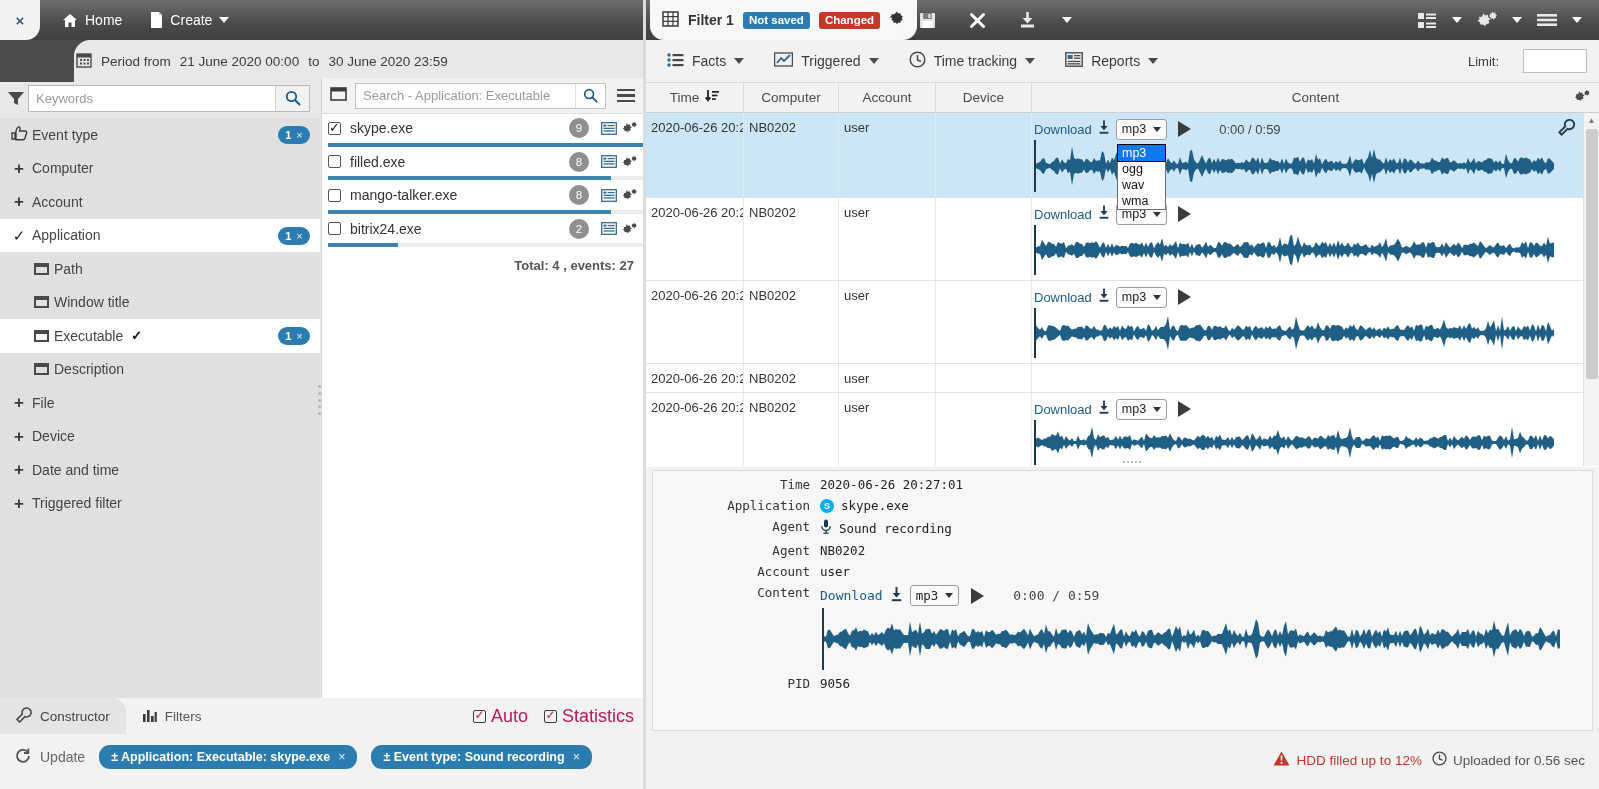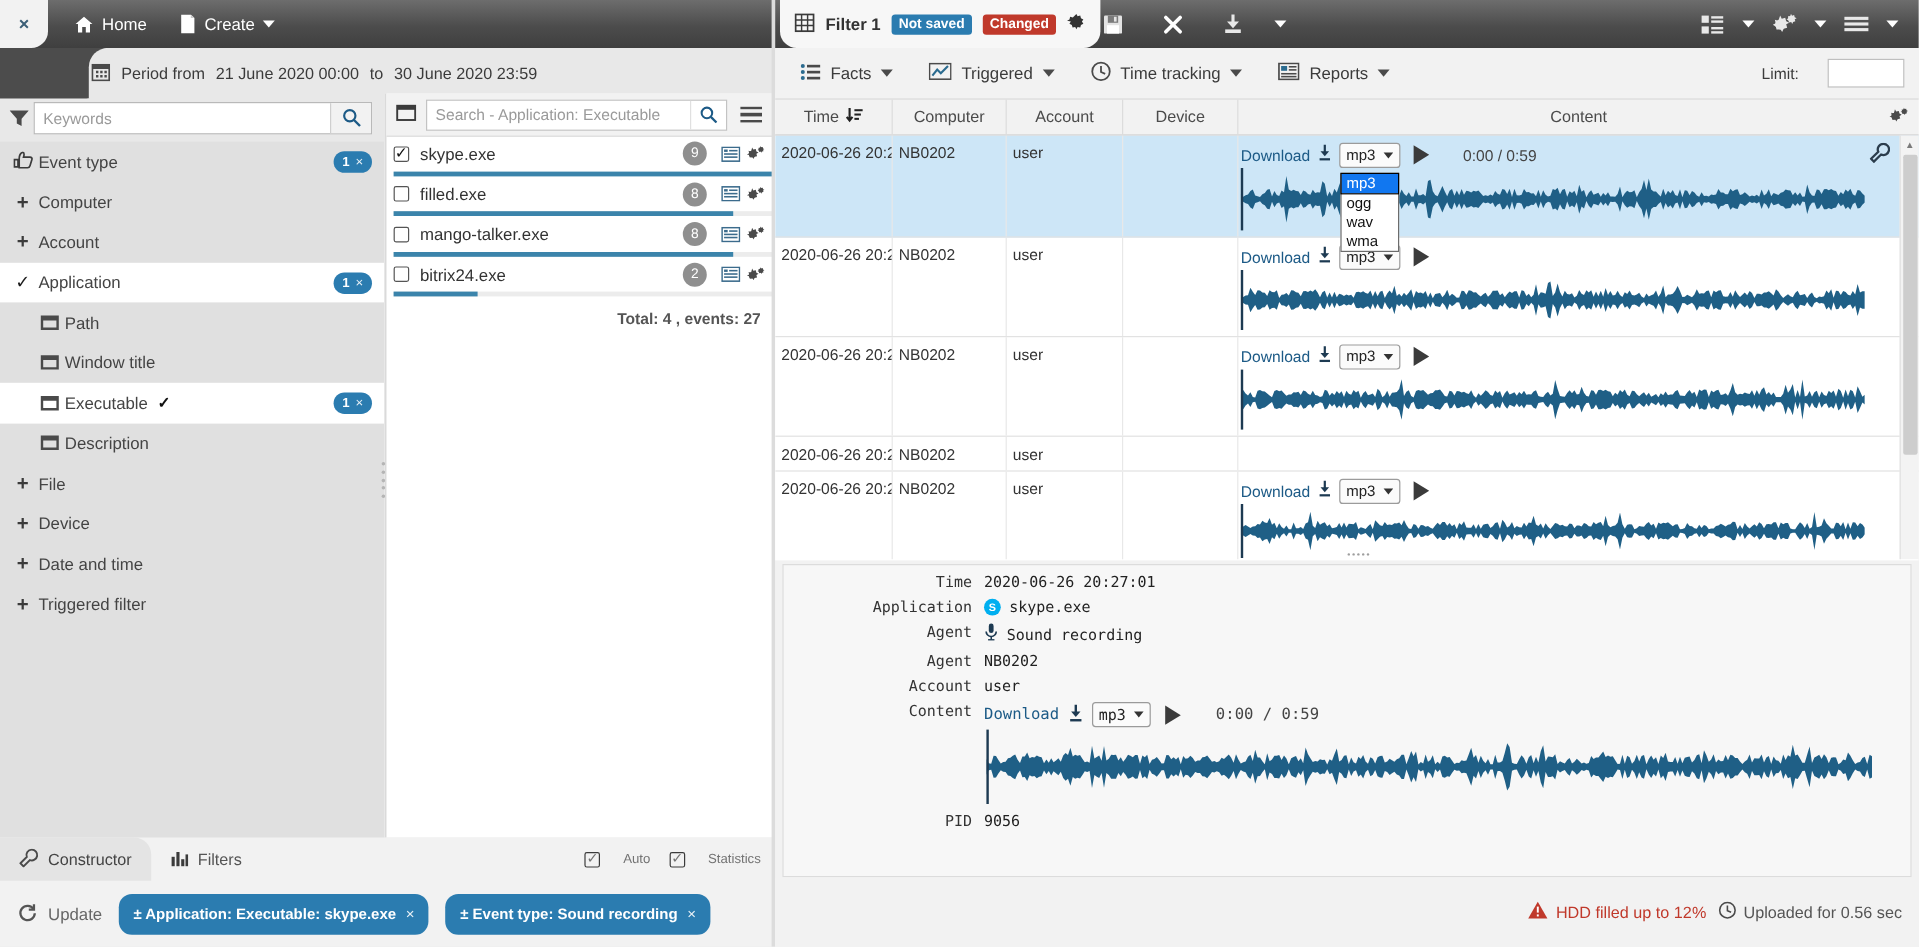--- a/index.html
+++ b/index.html
@@ -147,28 +147,28 @@
   .lbottom {
     position: absolute; left: 0; top: 698px; width: 646px; height: 91px; background: #f2f2f2;
   }
   .ltabs { position: relative; height: 36px; display: flex; align-items: center; }
   .ltab {
     display: flex; align-items: center; gap: 8px; height: 36px; padding: 0 16px;
     font-size: 13.5px; color: #555; cursor: pointer;
   }
   .ltab.active { background: #e4e4e4; border-top-left-radius: 0; border-top-right-radius: 14px; color: #444; }
   .lt-right { position: absolute; right: 12px; top: 0; height: 36px; display: flex; align-items: center; gap: 16px; }
-  .cb-lbl { display: flex; align-items: center; gap: 19px; font-size: 11px; color: #737373; cursor: pointer; }
+  .cb-lbl { display: flex; align-items: center; gap: 5px; font-size: 18px; color: #be185d; cursor: pointer; }
   .cb-on { width: 13px; height: 13px; border: 1.5px solid #3b3b3b; border-radius: 2px; display:flex; align-items:center; justify-content:center; }
   .cb-on::after { content: "✓"; font-size: 12px; line-height: 1; margin-top: -2px; }
 
   .update-row { display: flex; align-items: center; gap: 14px; padding: 11px 0 0 14px; }
   .upd-btn { display: flex; align-items: center; gap: 9px; font-size: 14px; color: #666; cursor: pointer; }
   .chip {
-    display: flex; align-items: center; gap: 8px; height: 34px; padding: 0 12px;
+    display: flex; align-items: center; gap: 8px; height: 24px; padding: 0 12px;
     background: #2b7cb0; color: #fff; border-radius: 11px; font-size: 12.5px; font-weight: bold; cursor: pointer;
   }
   .chip .x { font-weight: normal; opacity: .9; }
 
   
   .right-pane { position: absolute; left: 646px; top: 0; width: 953px; height: 789px; background: #f2f2f2; }
 
   .r-topbar {
     position: absolute; left: 0; top: 0; width: 953px; height: 40px;
     background: linear-gradient(to bottom, #6d6d6d 0%, #4c4c4c 55%, #3f3f3f 100%);

